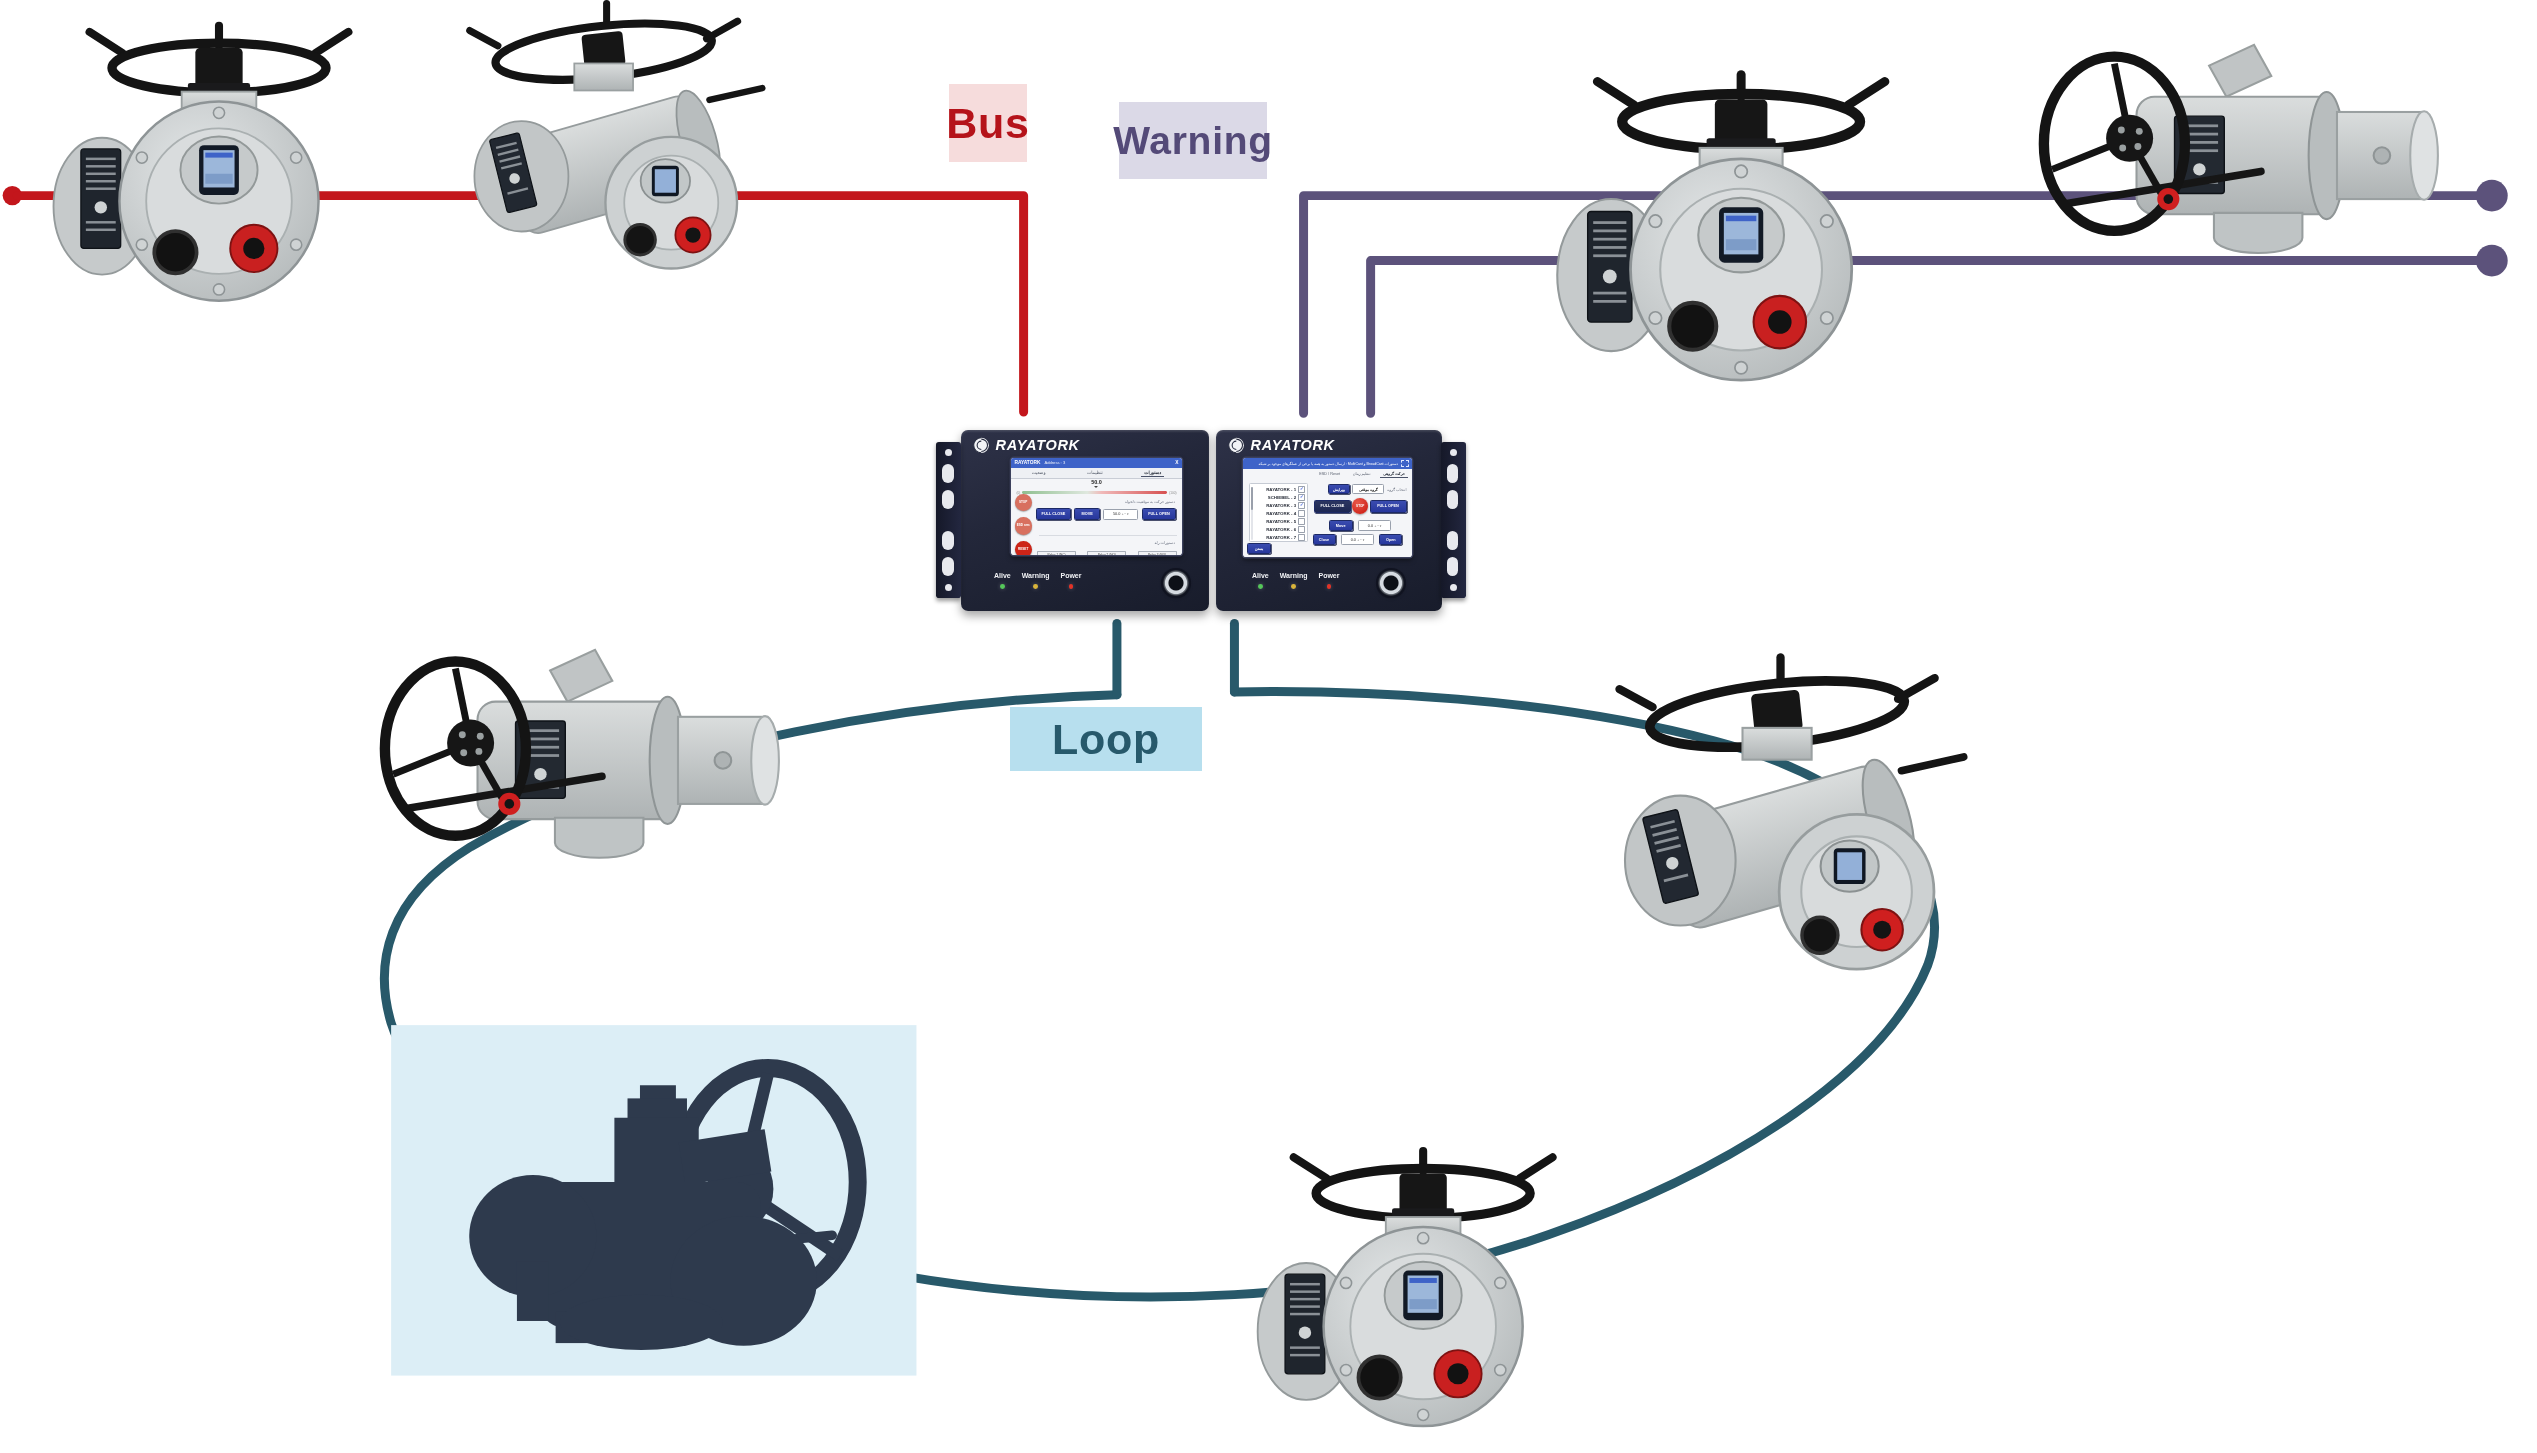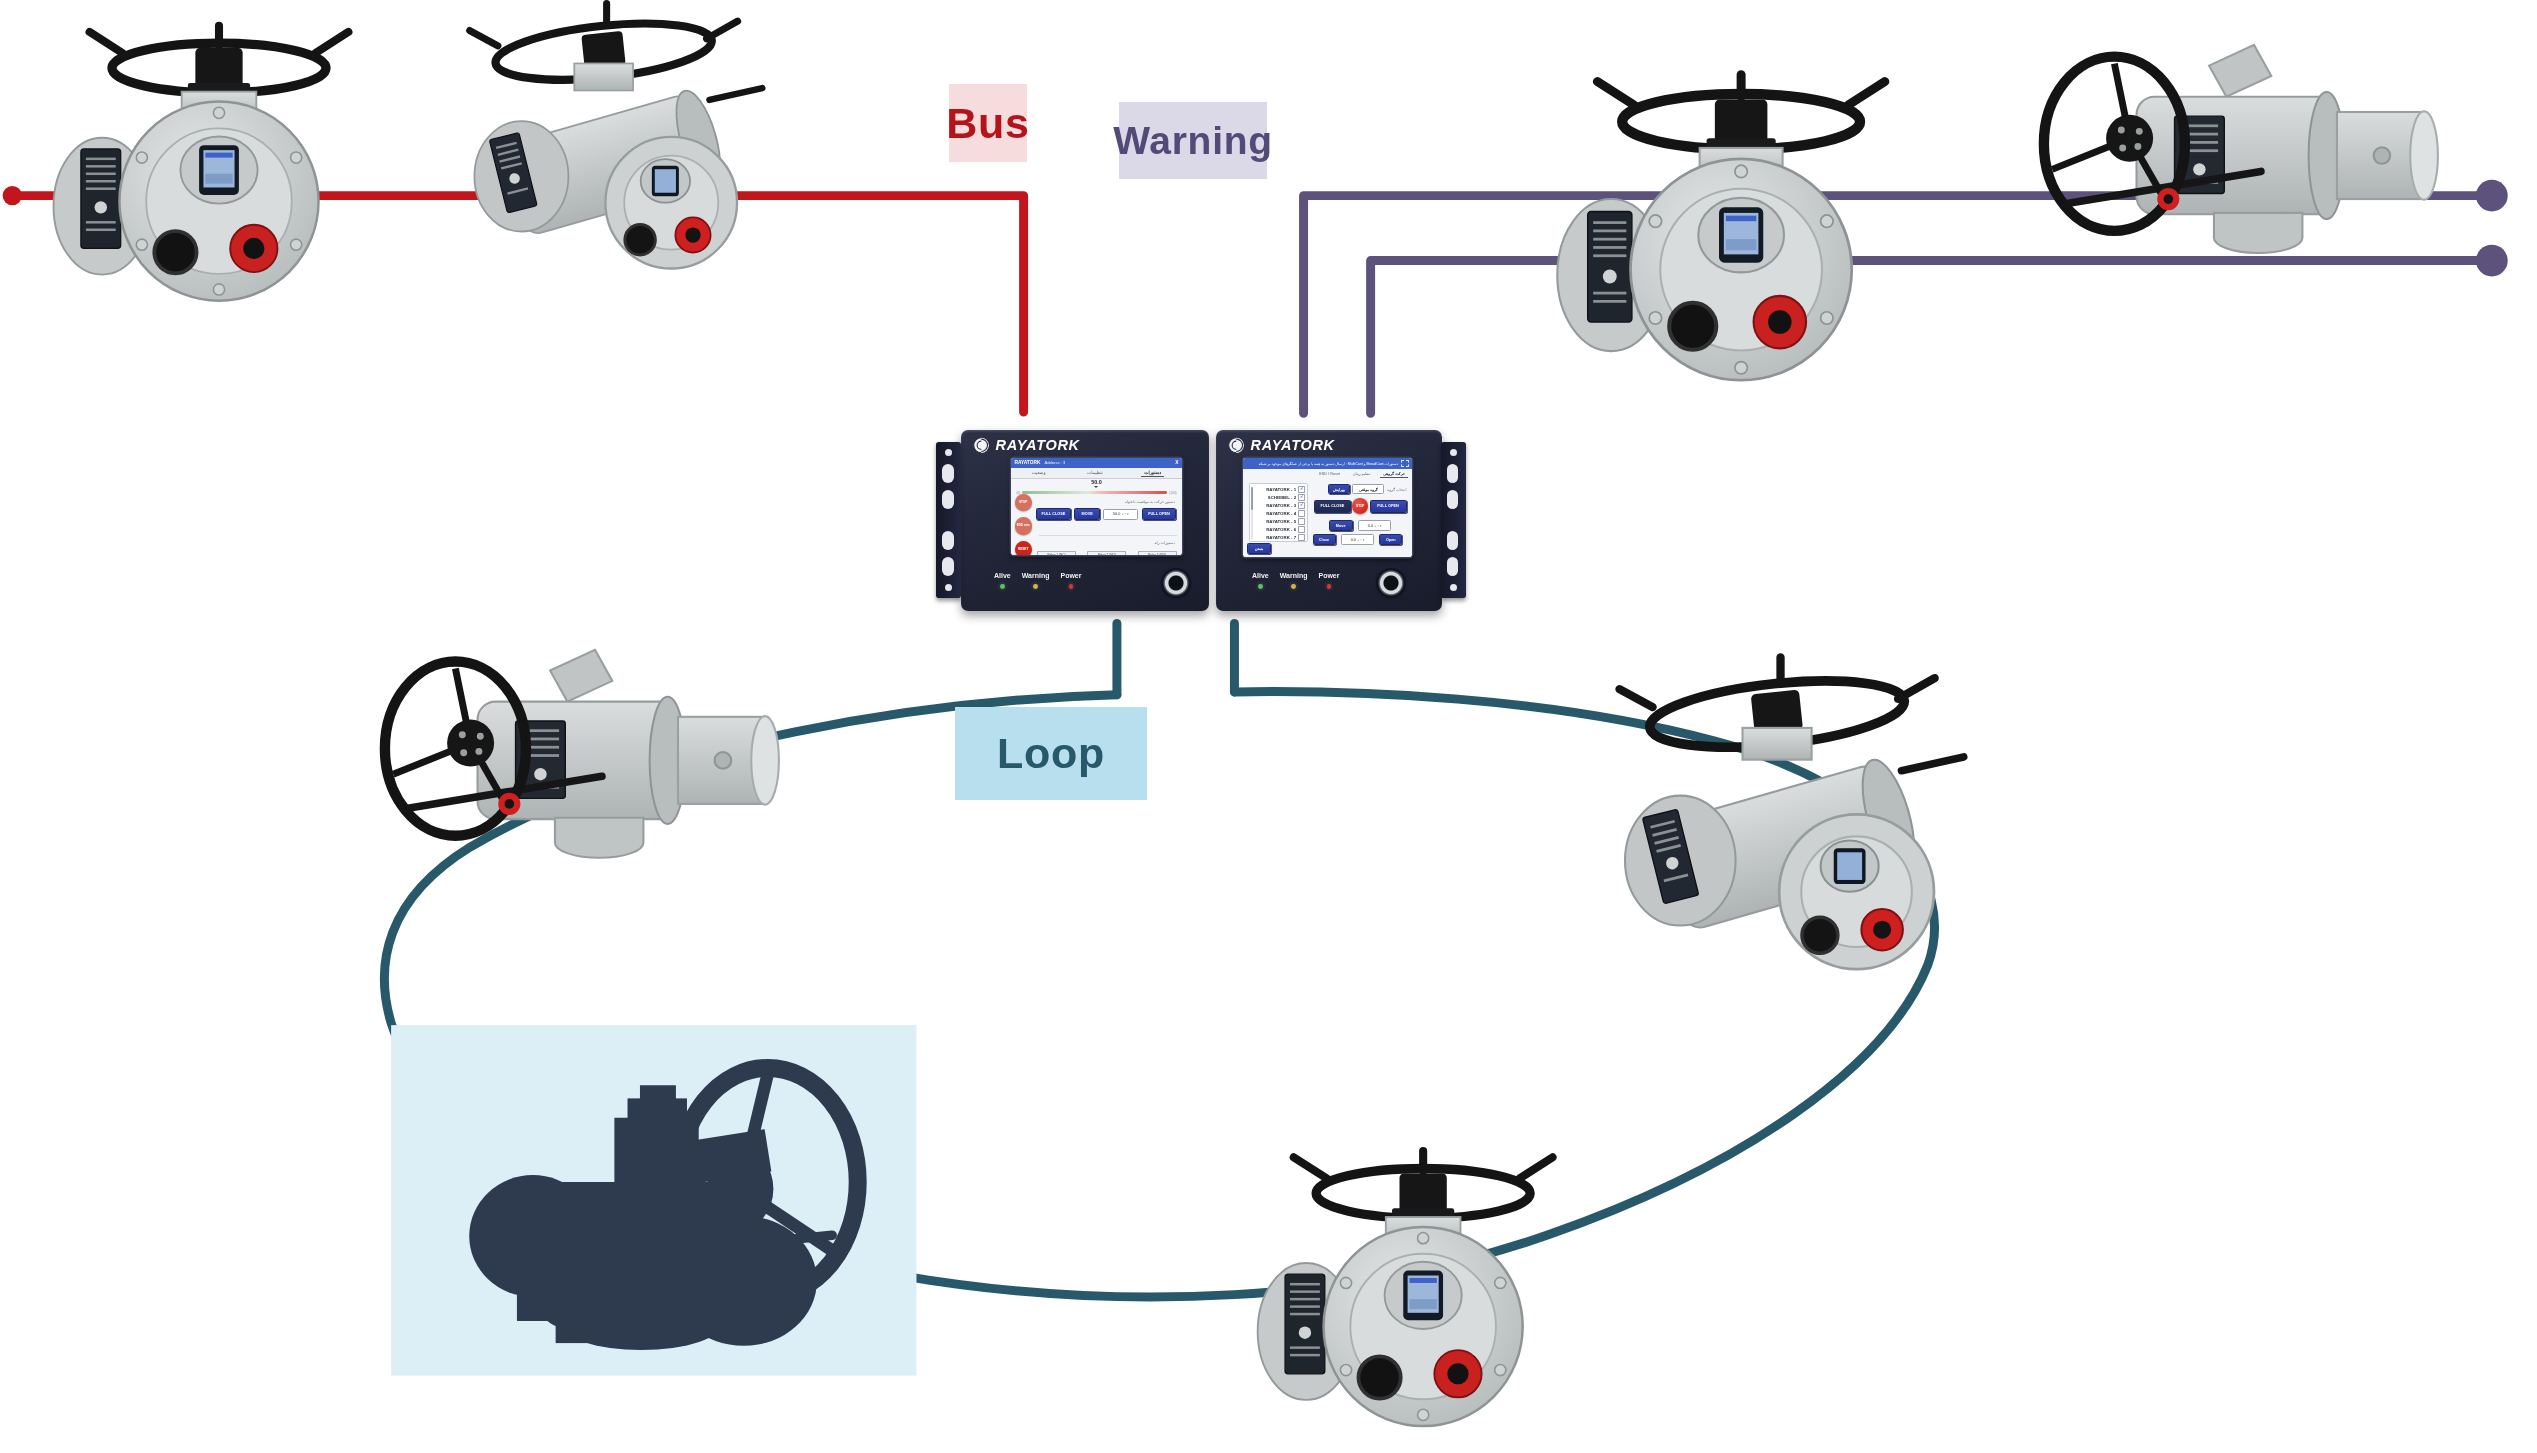--- a/index.html
+++ b/index.html
@@ -4,21 +4,21 @@
 <style>
   html,body{margin:0;padding:0;background:#ffffff;font-family:"Liberation Sans",sans-serif;}
   #canvas{position:relative;width:2538px;height:1453px;background:#ffffff;overflow:hidden;}
   #art{position:absolute;left:0;top:0;}
 
   
   .topo-label{position:absolute;display:flex;align-items:center;justify-content:center;
     font-weight:bold;letter-spacing:0.7px;}
   #bus-label{left:949px;top:84px;width:78px;height:78px;font-size:43px;}
   #dualbus-label{left:1119px;top:102px;width:148px;height:77px;font-size:39px;}
-  #loop-label{left:955px;top:707px;width:192px;height:93px;font-size:43px;}
+  #loop-label{left:1010px;top:707px;width:192px;height:64px;font-size:43px;}
 
   
   .panel{position:absolute;border-radius:7px;
     background:linear-gradient(160deg,#2e3248 0%,#23273a 40%,#181c2b 100%);
     box-shadow:0 4.1px 9.7px rgba(0,0,0,.35), inset 0 1.4px 2.1px rgba(255,255,255,.14);}
   .ear{position:absolute;width:25px;background:linear-gradient(90deg,#151828,#232740);
     border-radius:2.8px;box-shadow:0 2.1px 4.1px rgba(0,0,0,.4);}
   .ear .slot{position:absolute;left:6.2px;width:11.8px;height:18.7px;border-radius:6.2px;background:#e8e9ee;}
   .ear .hole{position:absolute;left:9px;width:7px;height:7px;border-radius:50%;background:#e8e9ee;}
   .logo{position:absolute;left:12.4px;top:7px;display:flex;align-items:center;gap:5.5px;color:#fff;}

